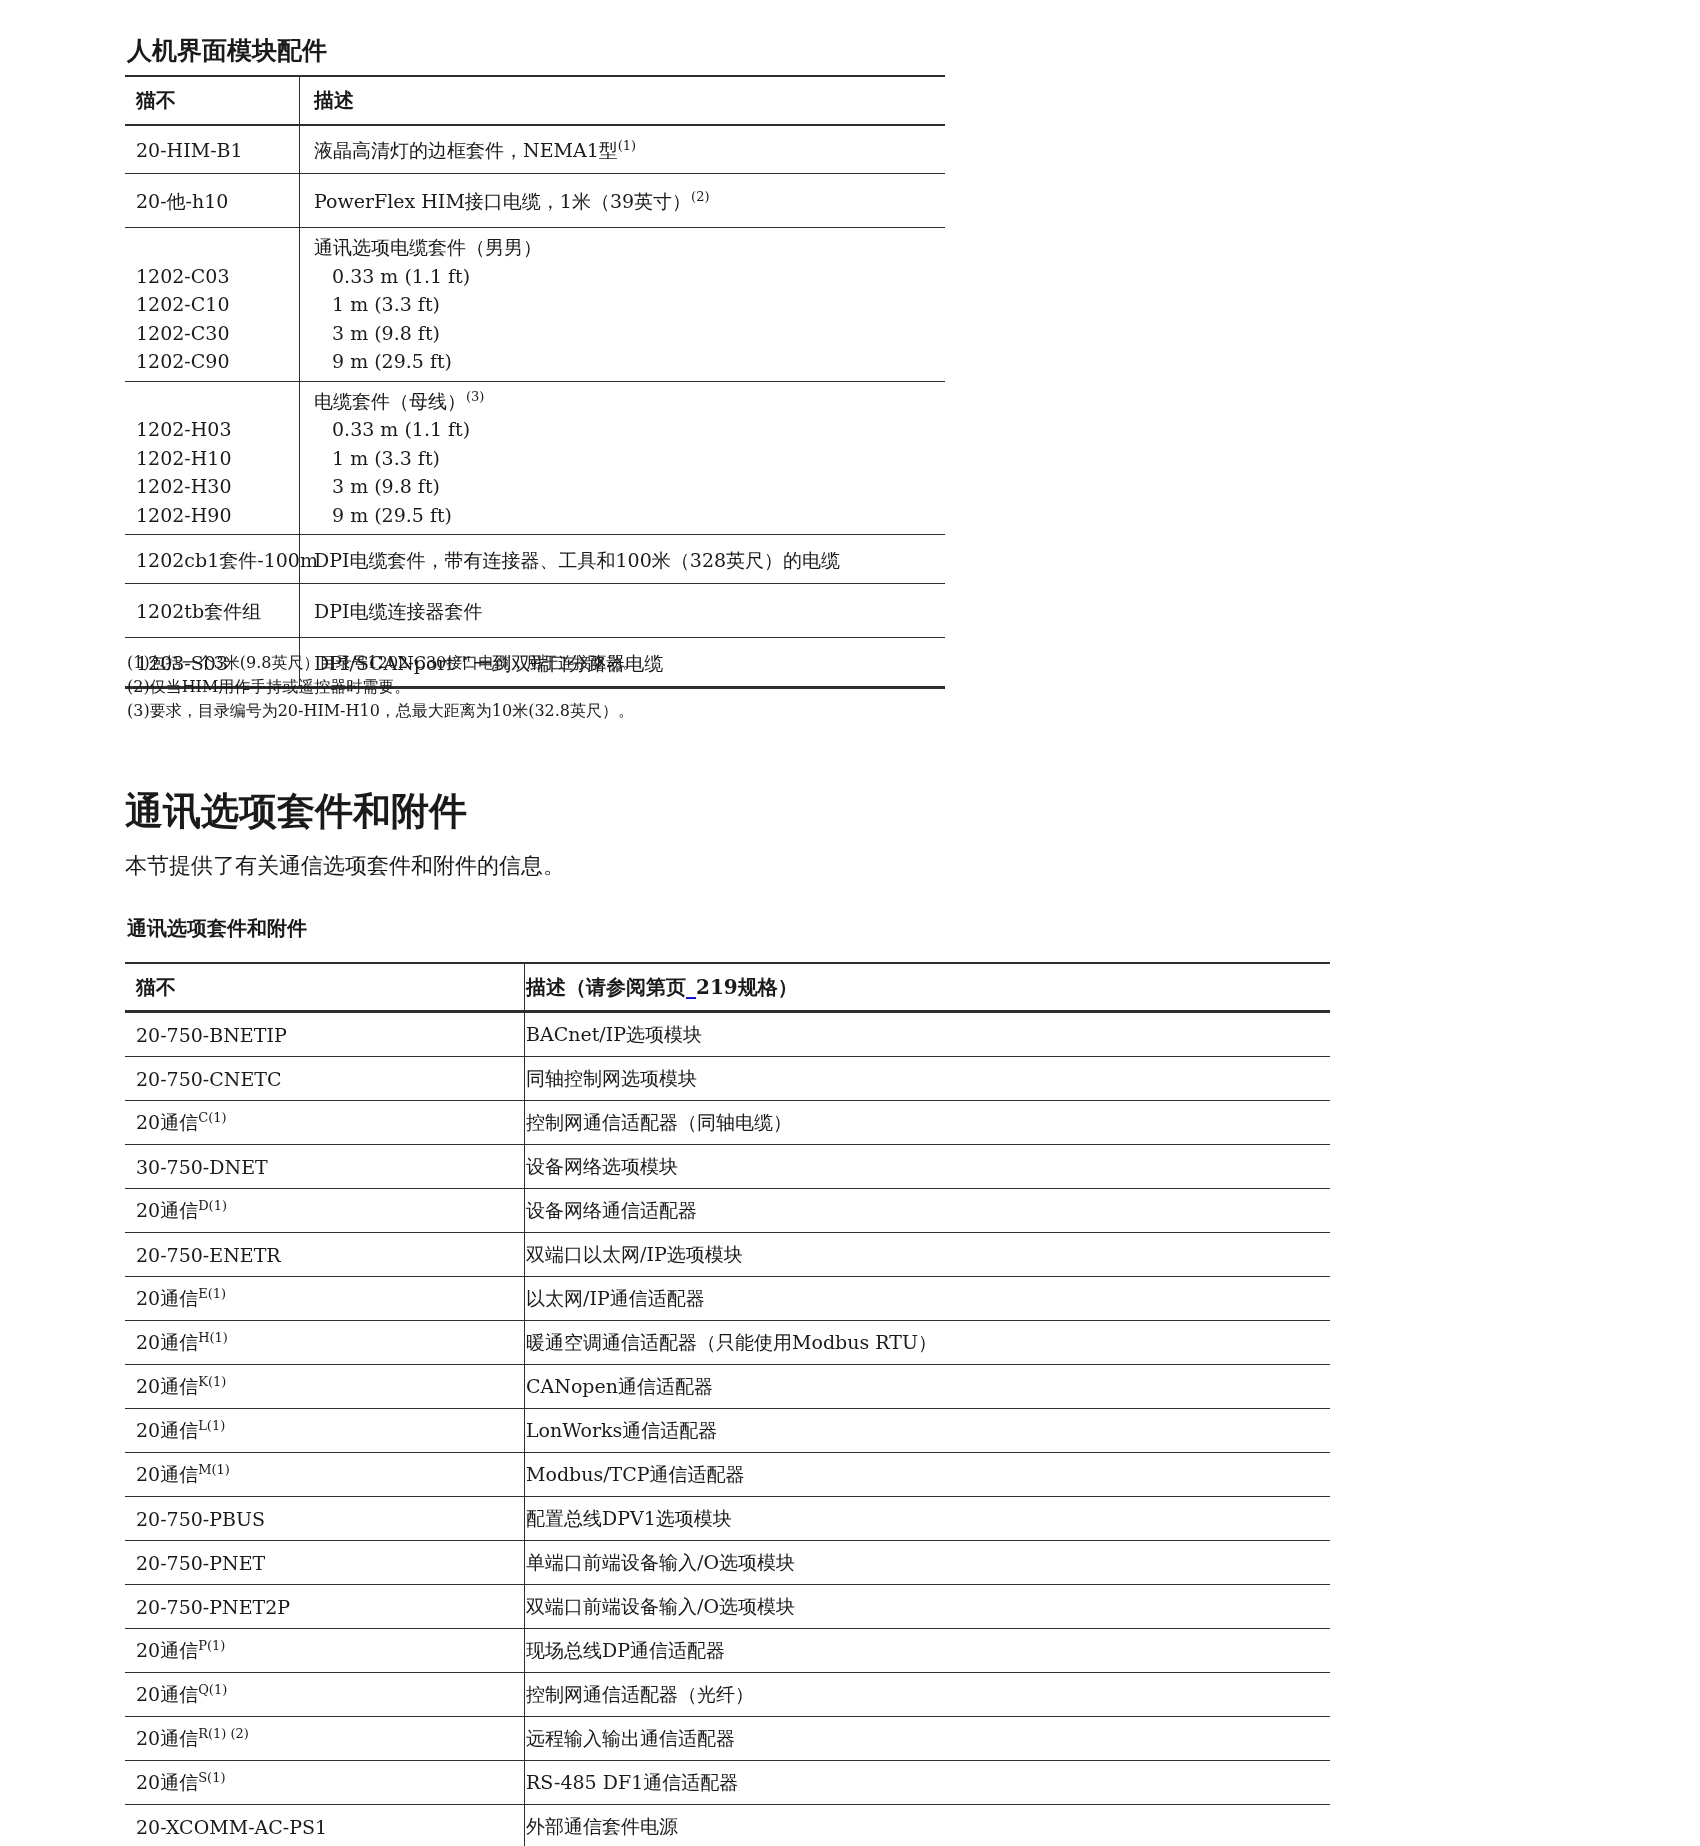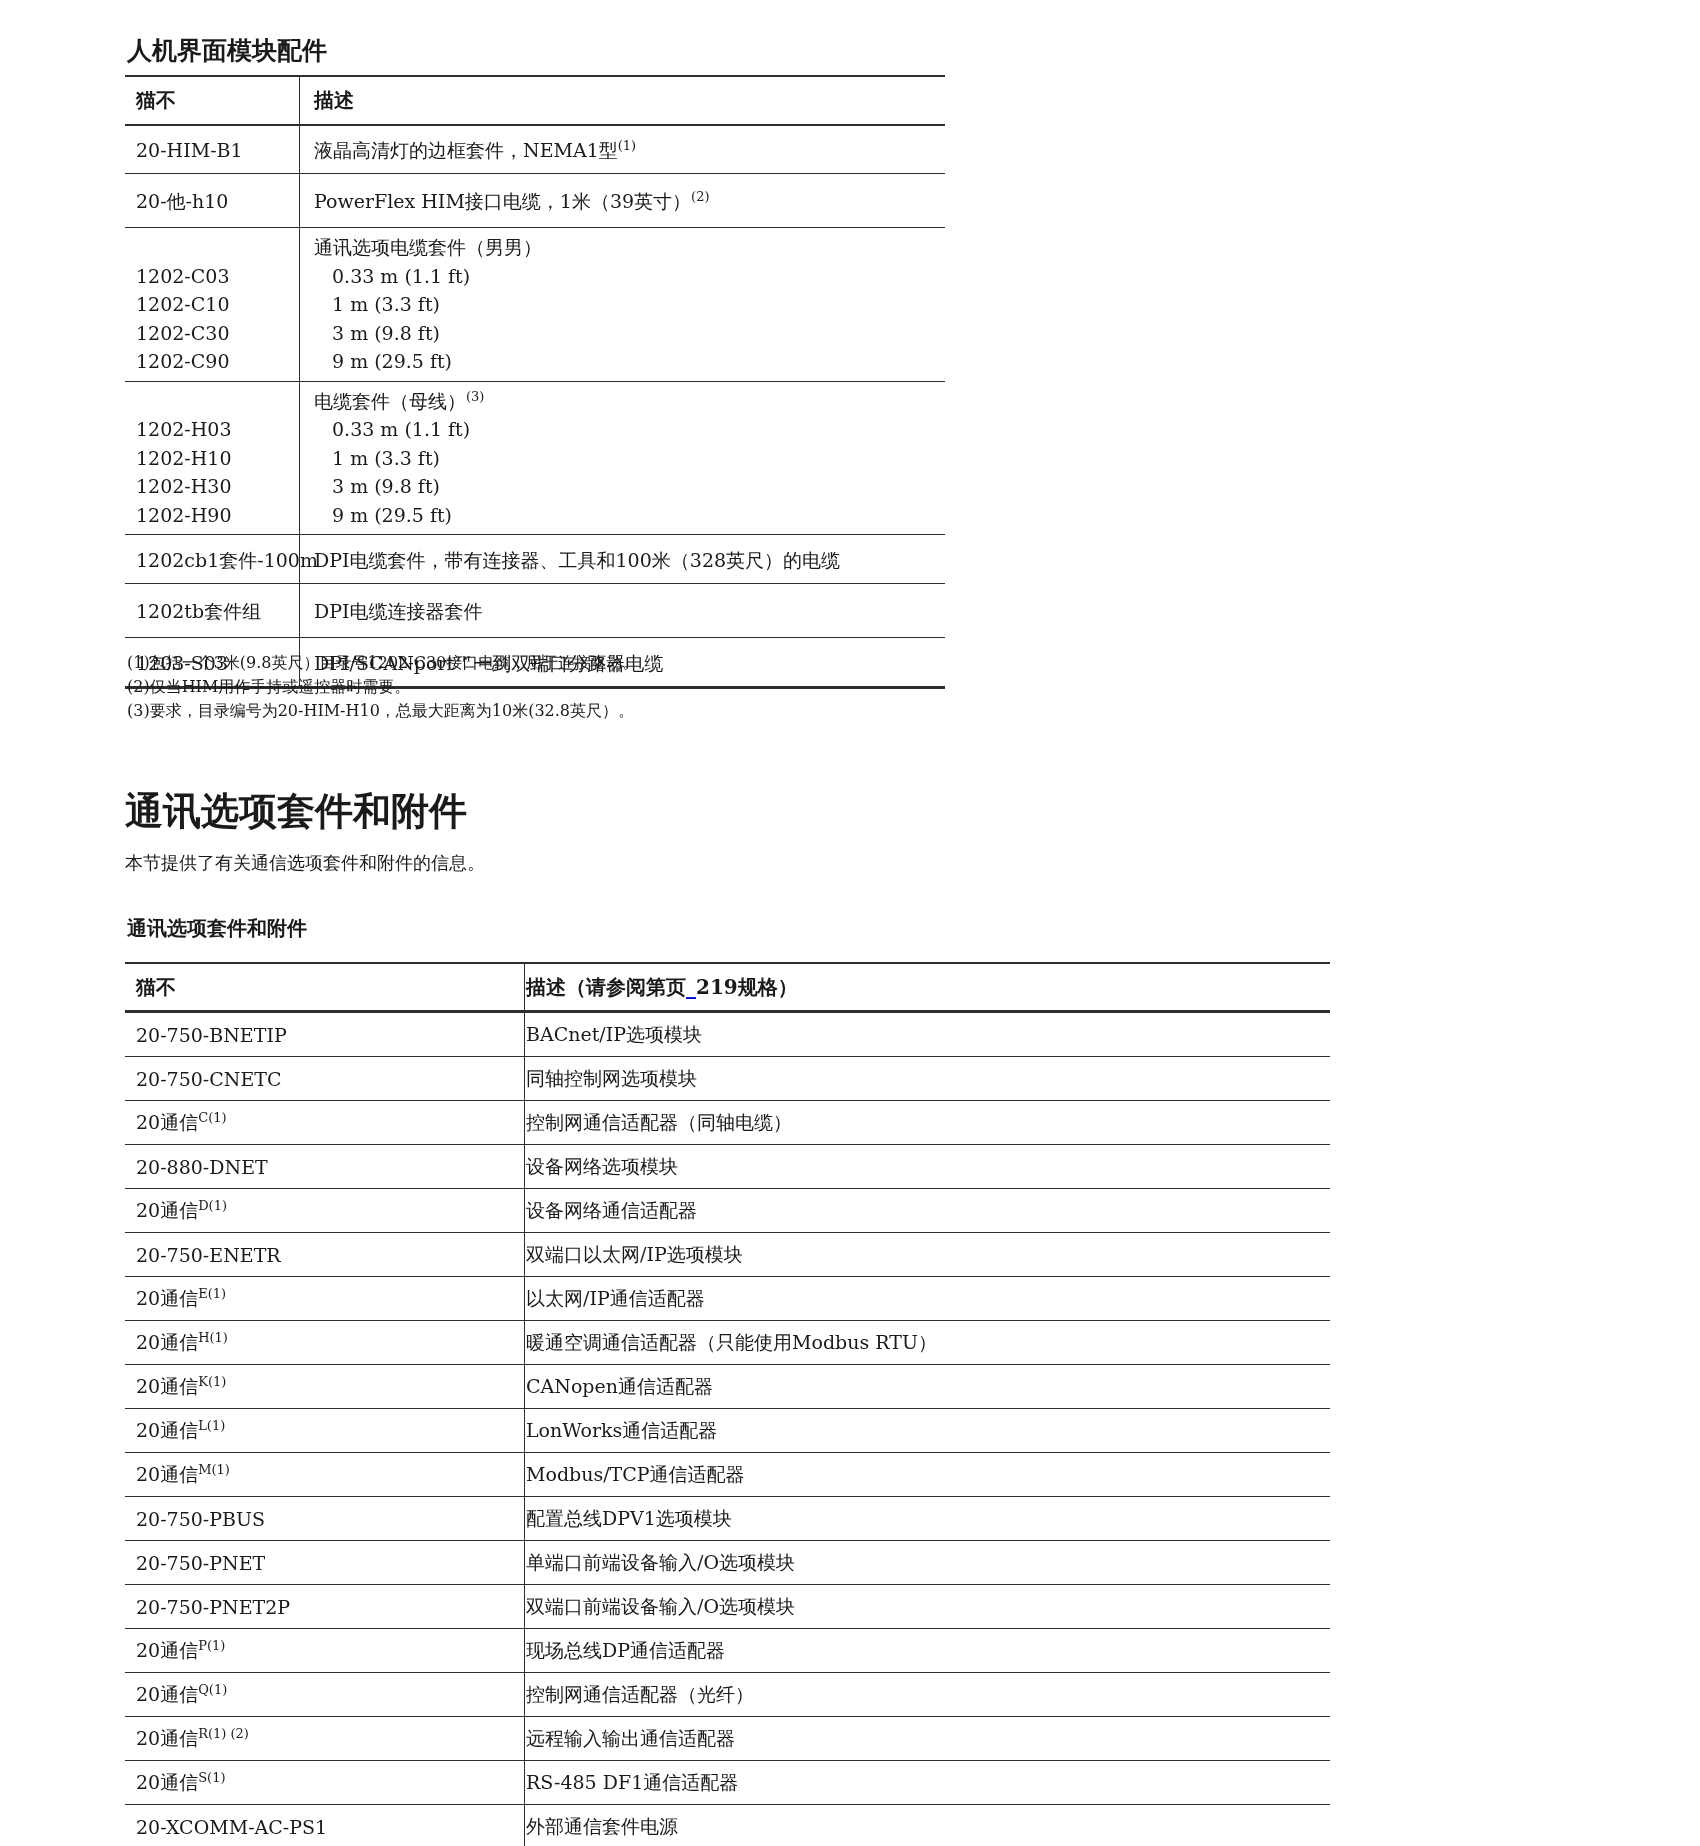--- a/index.html
+++ b/index.html
@@ -35,21 +35,21 @@
   #t1-body tr:nth-child(7) td{height:42px;}
   .line{line-height:28.5px;white-space:nowrap;}
   .multi td{vertical-align:top;padding-top:5px !important;padding-bottom:5px !important;}
   .multi .line{height:28.5px;}
   .indent{padding-left:18px;}
   sup{font-size:13px;vertical-align:baseline;position:relative;top:-7px;line-height:0;}
   
   #footnotes{left:127px;top:651px;font-size:16px;line-height:24px;width:900px;}
   
   #s2-title{left:125px;top:786px;font-size:38px;font-weight:bold;margin:0;}
-  #s2-intro{left:125px;top:851px;font-size:18px;margin:0;}
+  #s2-intro{left:125px;top:851px;font-size:22px;margin:0;}
   #t2-title{left:127px;top:915px;font-size:20px;font-weight:bold;}
   #table2{left:125px;top:962px;width:1205px;border-top:2px solid var(--line);}
   #table2 th{
     border-bottom:3px solid var(--line);height:44px;font-size:20px;
     font-weight:bold;text-align:left;vertical-align:middle;}
   #table2 td{
     border-bottom:1.8px solid var(--line);height:41px;font-size:19px;
     vertical-align:middle;white-space:nowrap;}
   #table2 th:first-child,#table2 td:first-child{
     width:387px;border-right:1.6px solid var(--line);padding-left:11px;}
@@ -168,21 +168,21 @@
       </tr>
       <tr>
         <td>20-750-CNETC</td>
         <td>同轴控制网选项模块</td>
       </tr>
       <tr>
         <td>20通信<sup>C(1)</sup></td>
         <td>控制网通信适配器（同轴电缆）</td>
       </tr>
       <tr>
-        <td>20-880-DNET</td>
+        <td>30-750-DNET</td>
         <td>设备网络选项模块</td>
       </tr>
       <tr>
         <td>20通信<sup>D(1)</sup></td>
         <td>设备网络通信适配器</td>
       </tr>
       <tr>
         <td>20-750-ENETR</td>
         <td>双端口以太网/IP选项模块</td>
       </tr>

